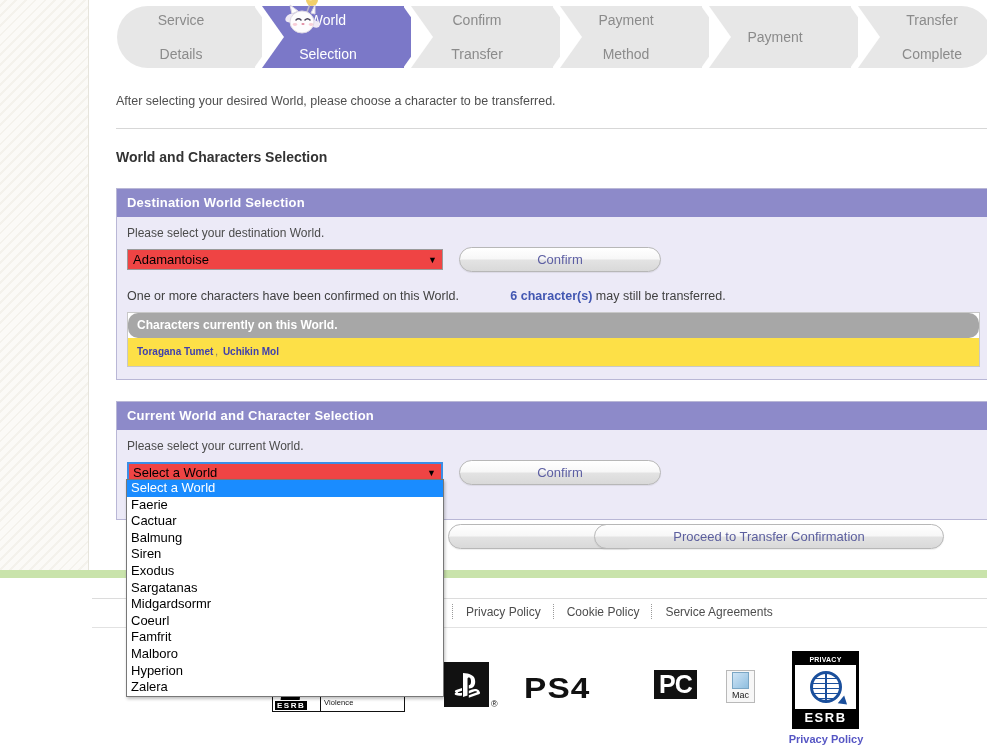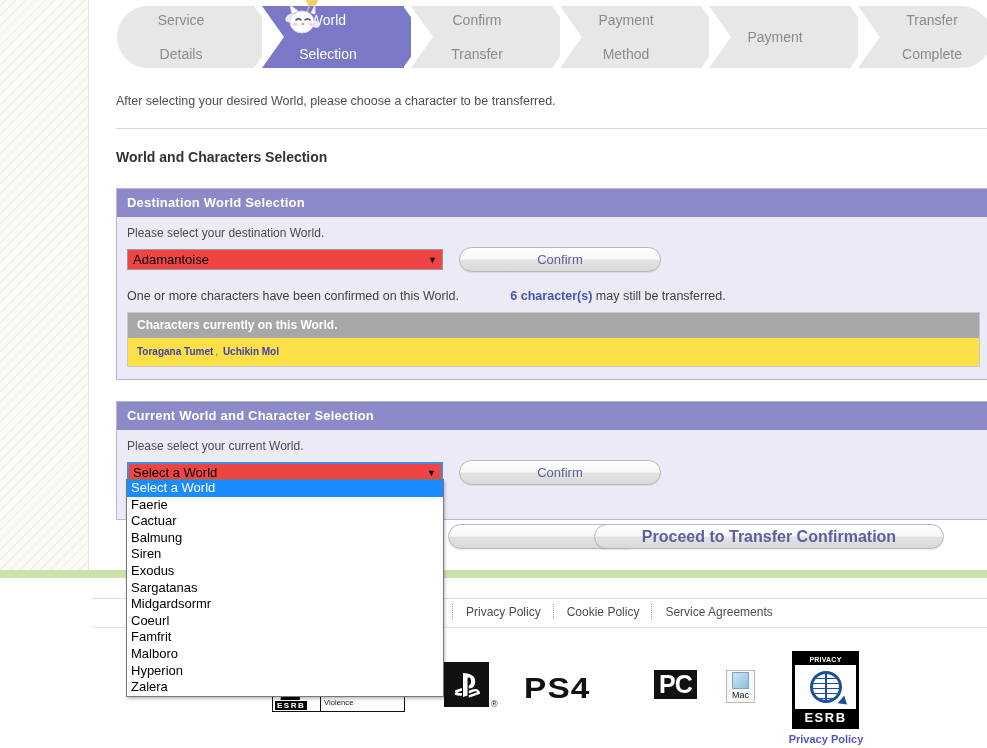--- a/index.html
+++ b/index.html
@@ -219,22 +219,22 @@
     line-height: 1;
   }
 
   
   .btn-pill {
     height: 25px;
     border: 1px solid #b7b7b7;
     border-radius: 13px;
     background: linear-gradient(to bottom, #ffffff 0%, #f7f7f7 48%, #e3e3e3 52%, #d9d9d9 100%);
     color: #5c5f9e;
-    font-size: 16px;
-    font-weight: bold;
+    font-size: 13px;
+    font-weight: normal;
     display: flex;
     align-items: center;
     justify-content: center;
     box-sizing: border-box;
     cursor: pointer;
     box-shadow: 0 1px 1px rgba(0,0,0,.07);
   }
   .btn-confirm {
     width: 202px;
     margin-left: 16px;
@@ -260,20 +260,21 @@
     background: #ffffff;
     width: 853px;
     box-sizing: border-box;
   }
   .char-box-header {
     background: #a7a7a7;
     color: #ffffff;
     font-size: 12px;
     font-weight: bold;
     padding: 5px 9px 6px 9px;
+    border-radius: 10px;
   }
   .char-box-body {
     background: #fde047;
     padding: 8px 9px 9px 9px;
     font-size: 10px;
   }
   .char-link {
     color: #4040ad;
     font-weight: bold;
     text-decoration: none;

